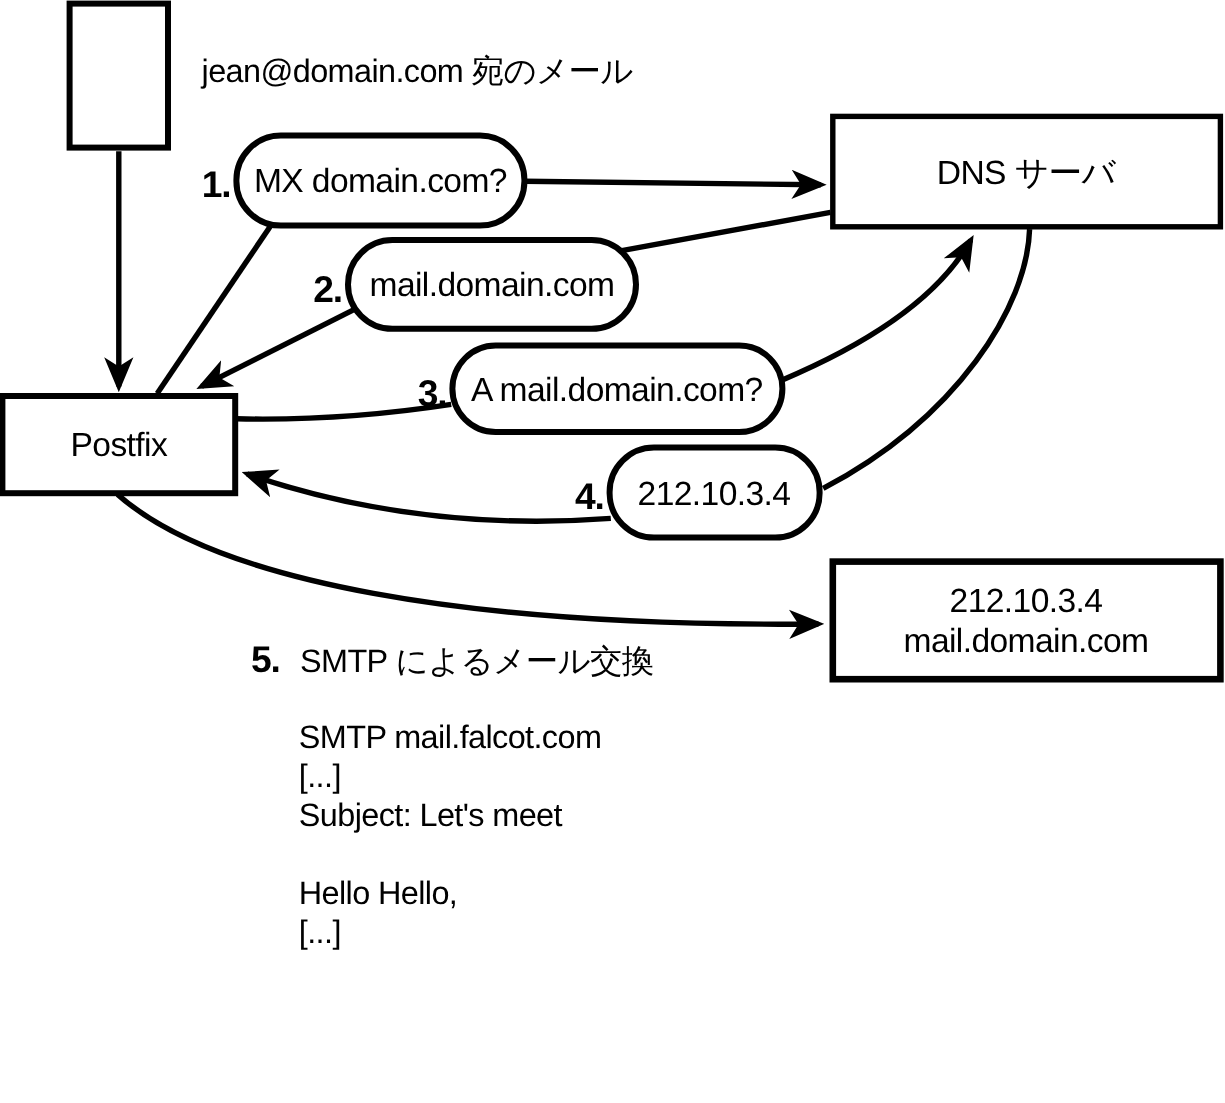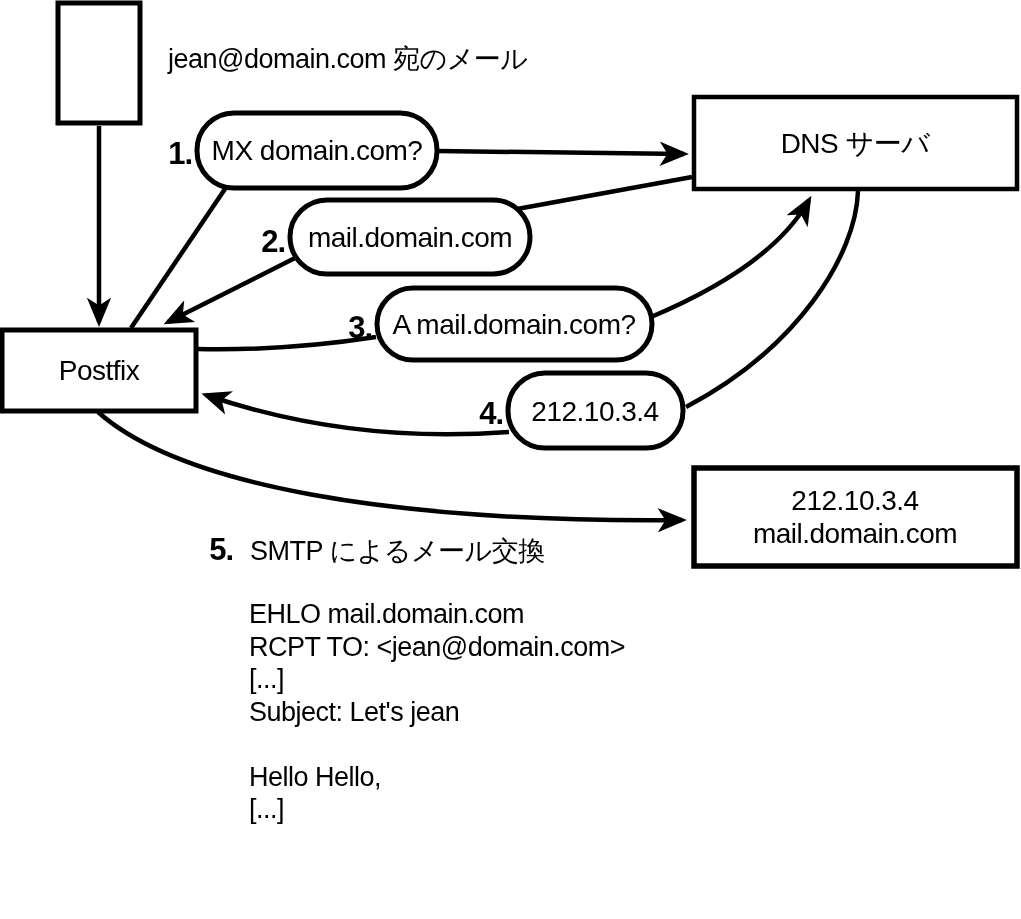--- a/index.html
+++ b/index.html
@@ -85,15 +85,15 @@
     <text class="lbl mid" x="595" y="421">212.10.3.4</text>
     <text class="num end" x="503" y="424">4.</text>
 
     <text class="note" x="168" y="68">jean@domain.com 宛のメール</text>
 
     <text class="num end" x="233" y="560">5.</text>
     <text class="note" x="250" y="560">SMTP によるメール交換</text>
   </svg>
 
   
-  <div id="smtp-dialog"><div>EHLO mail.domain.com</div><div>RCPT TO: &lt;jean@domain.com&gt;</div><div>[...]</div><div>Subject: Let's jean</div><div></div><div>Hello Hello,</div><div>[...]</div><div></div></div>
+  <div id="smtp-dialog"><div>SMTP mail.falcot.com</div><div>[...]</div><div>Subject: Let's meet</div><div></div><div>Hello Hello,</div><div>[...]</div><div></div></div>
 
 </div>
 
 </body></html>

